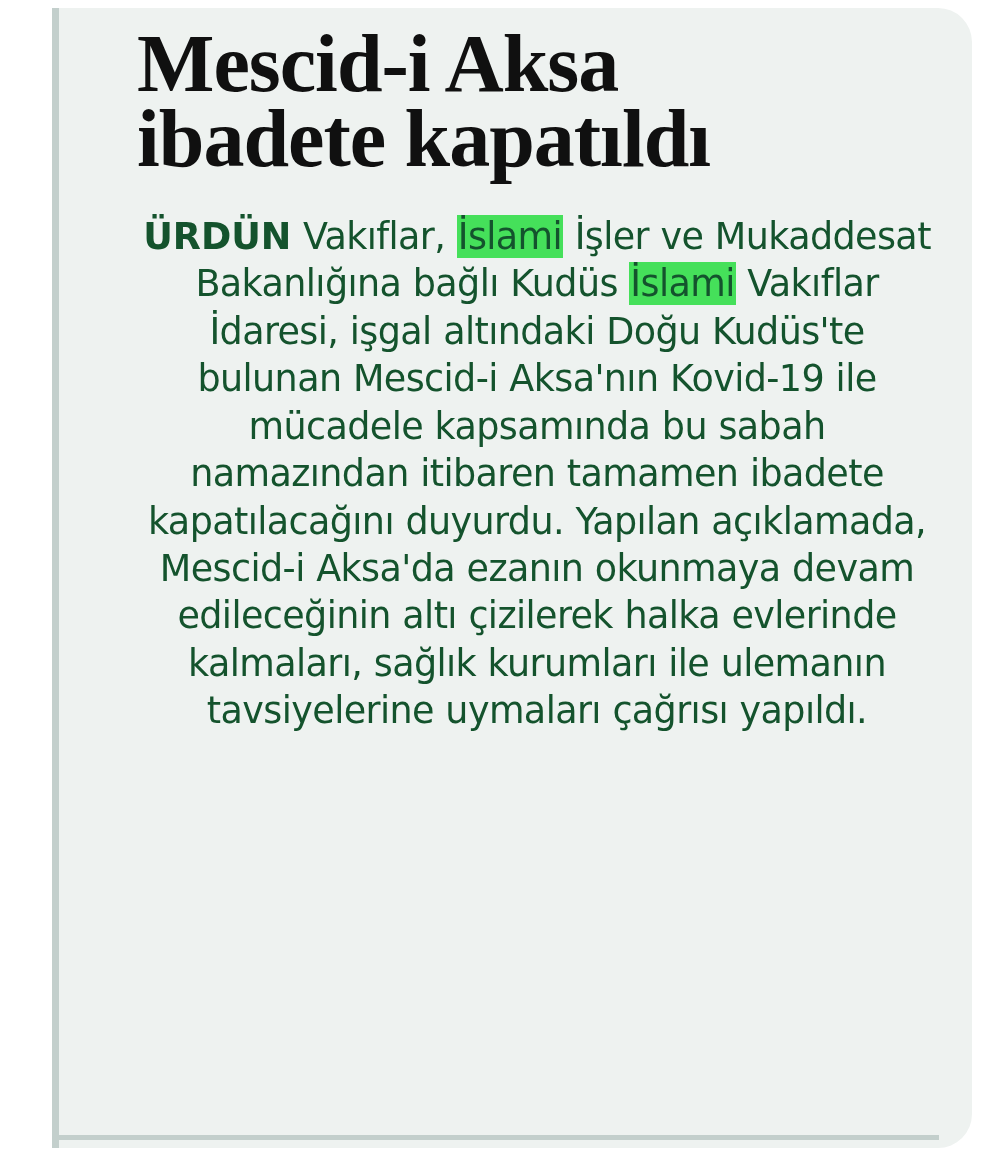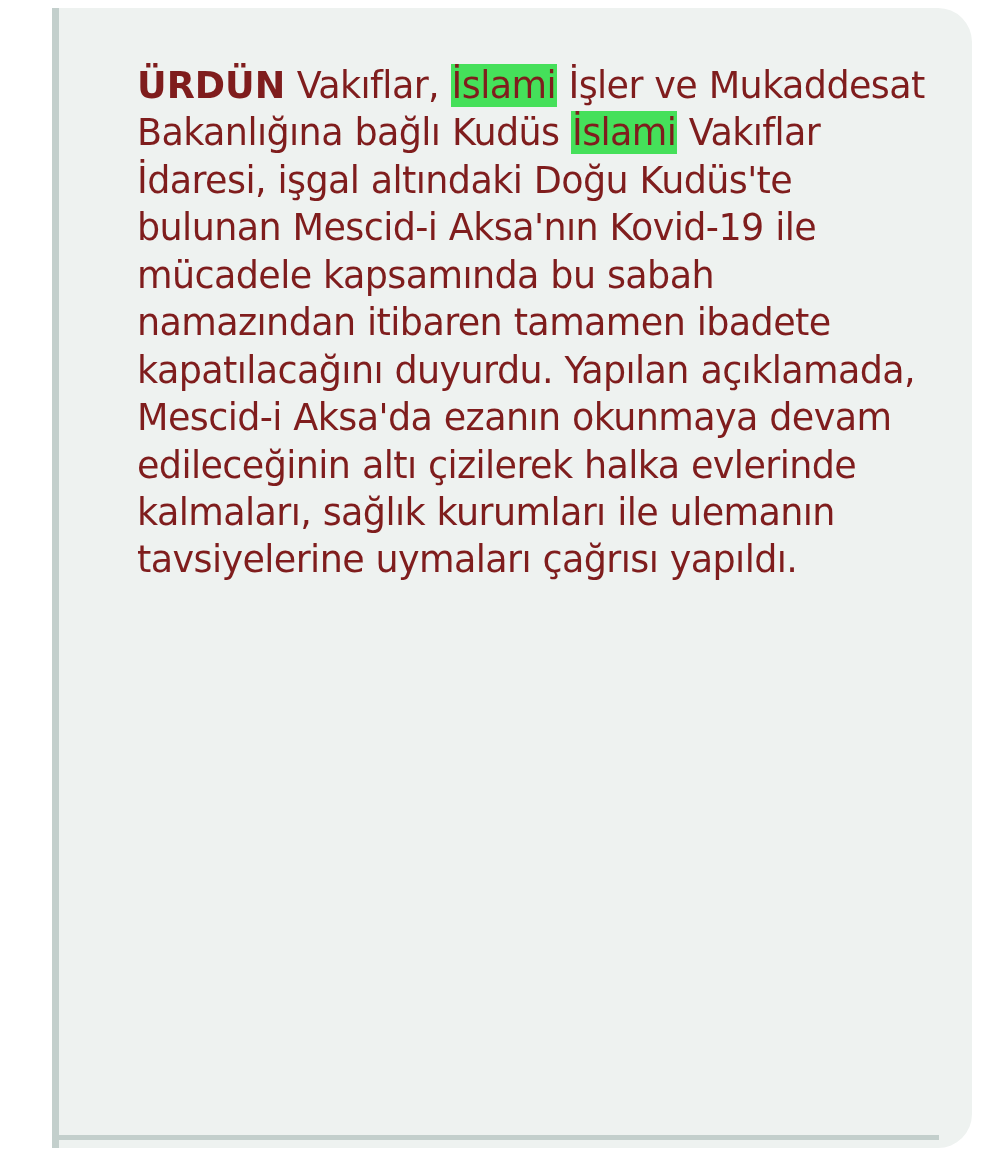--- a/index.html
+++ b/index.html
@@ -59,36 +59,40 @@
   .headline .line {
     display: block;
     white-space: nowrap;
   }
   .body-text {
     margin: 0;
     padding-top: 36px;
     font-family: "DejaVu Sans", sans-serif;
     font-size: 36.5px;
     line-height: 1.30;
-    color: #7f1d1d;
+    color: #14532d;
     letter-spacing: -0.6px;
-    text-align: left;
+    text-align: center;
     word-spacing: 0.5px;
   }
   .dateline {
     font-weight: bold;
     letter-spacing: 0px;
   }
   .hl {
     background: #45e05a;
     padding: 0 1px;
   }
 </style>
 </head>
 <body>
 
 <div class="clipping">
   <div class="content">
+    <h1 class="headline">
+      <span class="line">Mescid-i Aksa</span>
+      <span class="line">ibadete kapatıldı</span>
+    </h1>
     <p class="body-text"><span class="dateline">ÜRDÜN</span><span> Vakıflar, </span><span class="hl">İslami</span><span> İşler ve Mukaddesat Bakanlığına bağlı Kudüs </span><span class="hl">İslami</span><span> Vakıflar İdaresi, işgal altındaki Doğu Kudüs'te bulunan Mescid-i Aksa'nın Kovid-19 ile mücadele kapsamında bu sabah namazından itibaren tamamen ibadete kapatılacağını duyurdu. Yapılan açıklamada, Mescid-i Aksa'da ezanın okunmaya devam edileceğinin altı çizilerek halka evlerinde kalmaları, sağlık kurumları ile ulemanın tavsiyelerine uymaları çağrısı yapıldı.</span></p>
   </div>
 </div>
 <div class="left-rule"></div>
 <div class="bottom-rule"></div>
 
 </body></html>

